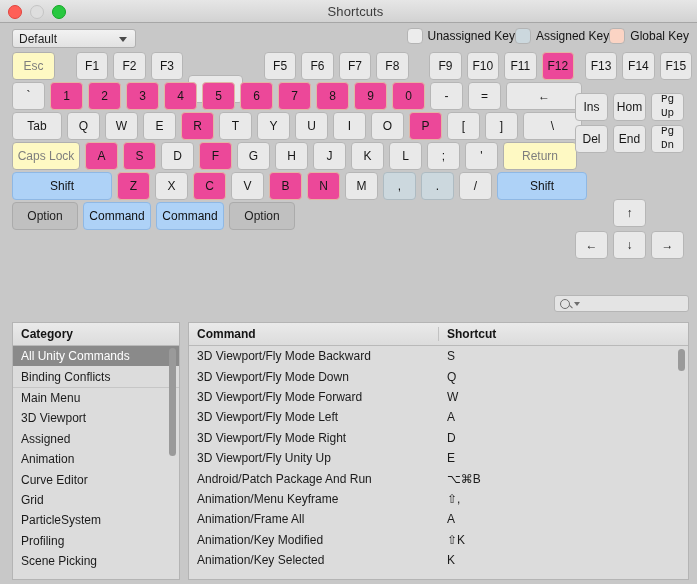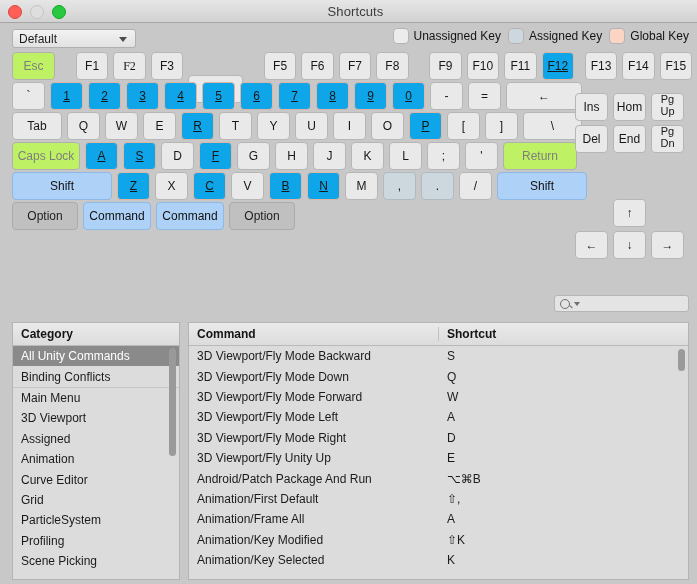--- a/index.html
+++ b/index.html
@@ -35,40 +35,40 @@
     background:linear-gradient(to bottom,#f2f2f2,#e2e2e2);
     border:1px solid #b0b0b0;border-radius:3px;
     font-size:12px;color:#1e1e1e;
     display:flex;align-items:center;padding-left:6px;box-sizing:border-box;
   }
   .profile-select .caret{
     position:absolute;right:8px;top:7px;width:0;height:0;
     border-left:4px solid transparent;border-right:4px solid transparent;
     border-top:5px solid #4a4a4a;
   }
-  .legend{position:absolute;right:8px;top:5px;display:flex;align-items:center;gap:7px;font-size:12px;color:#141414;}
+  .legend{position:absolute;right:8px;top:5px;display:flex;align-items:center;gap:0;font-size:12px;color:#141414;}
   .legend-item{display:flex;align-items:center;gap:5px;}
   .swatch{width:14px;height:14px;border-radius:4px;border:1px solid #b4b4b4;}
 
   
   .keyboard{position:relative;height:240px;}
   .krow{display:flex;align-items:center;height:30px;margin-left:12px;}
   .key{
     height:28px;box-sizing:border-box;
     border:1px solid #b6b6b6;border-radius:4px;
     background:#e9e9e9;
     display:flex;align-items:center;justify-content:center;
     font-size:12px;color:#171717;margin-right:5px;
     line-height:1.05;text-align:center;
   }
-  .key.two-line{font-size:11px;flex-direction:column;justify-content:flex-start;}
-  .key.global{background:#0ea5e9;border-color:#e3b6a4;text-decoration:underline;}
+  .key.two-line{font-size:11px;flex-direction:column;justify-content:space-between;font-family:Liberation Mono, monospace;}
+  .key.global{background:#ec4899;border-color:#e3b6a4;}
   .key.assigned{background:#ccd8de;border-color:#aebbc2;}
   .key.modsel{background:#aed2f7;border-color:#8fb8e4;color:#111;}
-  .key.dim{background:#bef264;border-color:#b0b0b0;color:#7e7e7e;}
+  .key.dim{background:#fef9c3;border-color:#b0b0b0;color:#7e7e7e;}
   .key.moddim{background:#c0c0c0;border-color:#ababab;color:#1d1d1d;}
   .gap{display:inline-block;}
 
   .navblock{position:absolute;right:8px;}
   .navrow{display:flex;margin-bottom:4px;}
   .navrow .key{margin-right:5px;}
 
   
   .searchrow{position:relative;height:28px;}
   .searchbox{
@@ -143,21 +143,21 @@
       </div>
     </div>
   </div>
 
   <div class="keyboard">
     <div id="key-rows">
         <div class="krow">
           <div class="key dim" style="width: 44px;">Esc</div>
           <span class="gap" style="width: 16px;"></span>
           <div class="key " style="width: 33px;">F1</div>
-          <div class="key " style="width: 33px; font-family: Liberation Serif, serif;">F2</div>
+          <div class="key " style="width: 33px;">F2</div>
           <div class="key " style="width: 33px;">F3</div>
           <div class="key " style="width: 56px; margin-top: 45px;">F4</div>
           <span class="gap" style="width: 16px;"></span>
           <div class="key " style="width: 33px;">F5</div>
           <div class="key " style="width: 33px;">F6</div>
           <div class="key " style="width: 33px;">F7</div>
           <div class="key " style="width: 33px;">F8</div>
           <span class="gap" style="width: 16px;"></span>
           <div class="key " style="width: 33px;">F9</div>
           <div class="key " style="width: 33px;">F10</div>
@@ -331,21 +331,21 @@
             </div>
             <div class="row">
               <div class="c-cmd">3D Viewport/Fly Unity Up</div>
               <div class="c-sct">E</div>
             </div>
             <div class="row">
               <div class="c-cmd">Android/Patch Package And Run</div>
               <div class="c-sct">⌥⌘B</div>
             </div>
             <div class="row">
-              <div class="c-cmd">Animation/First Default</div>
+              <div class="c-cmd">Animation/Menu Keyframe</div>
               <div class="c-sct">⇧,</div>
             </div>
             <div class="row">
               <div class="c-cmd">Animation/Frame All</div>
               <div class="c-sct">A</div>
             </div>
             <div class="row">
               <div class="c-cmd">Animation/Key Modified</div>
               <div class="c-sct">⇧K</div>
             </div>

